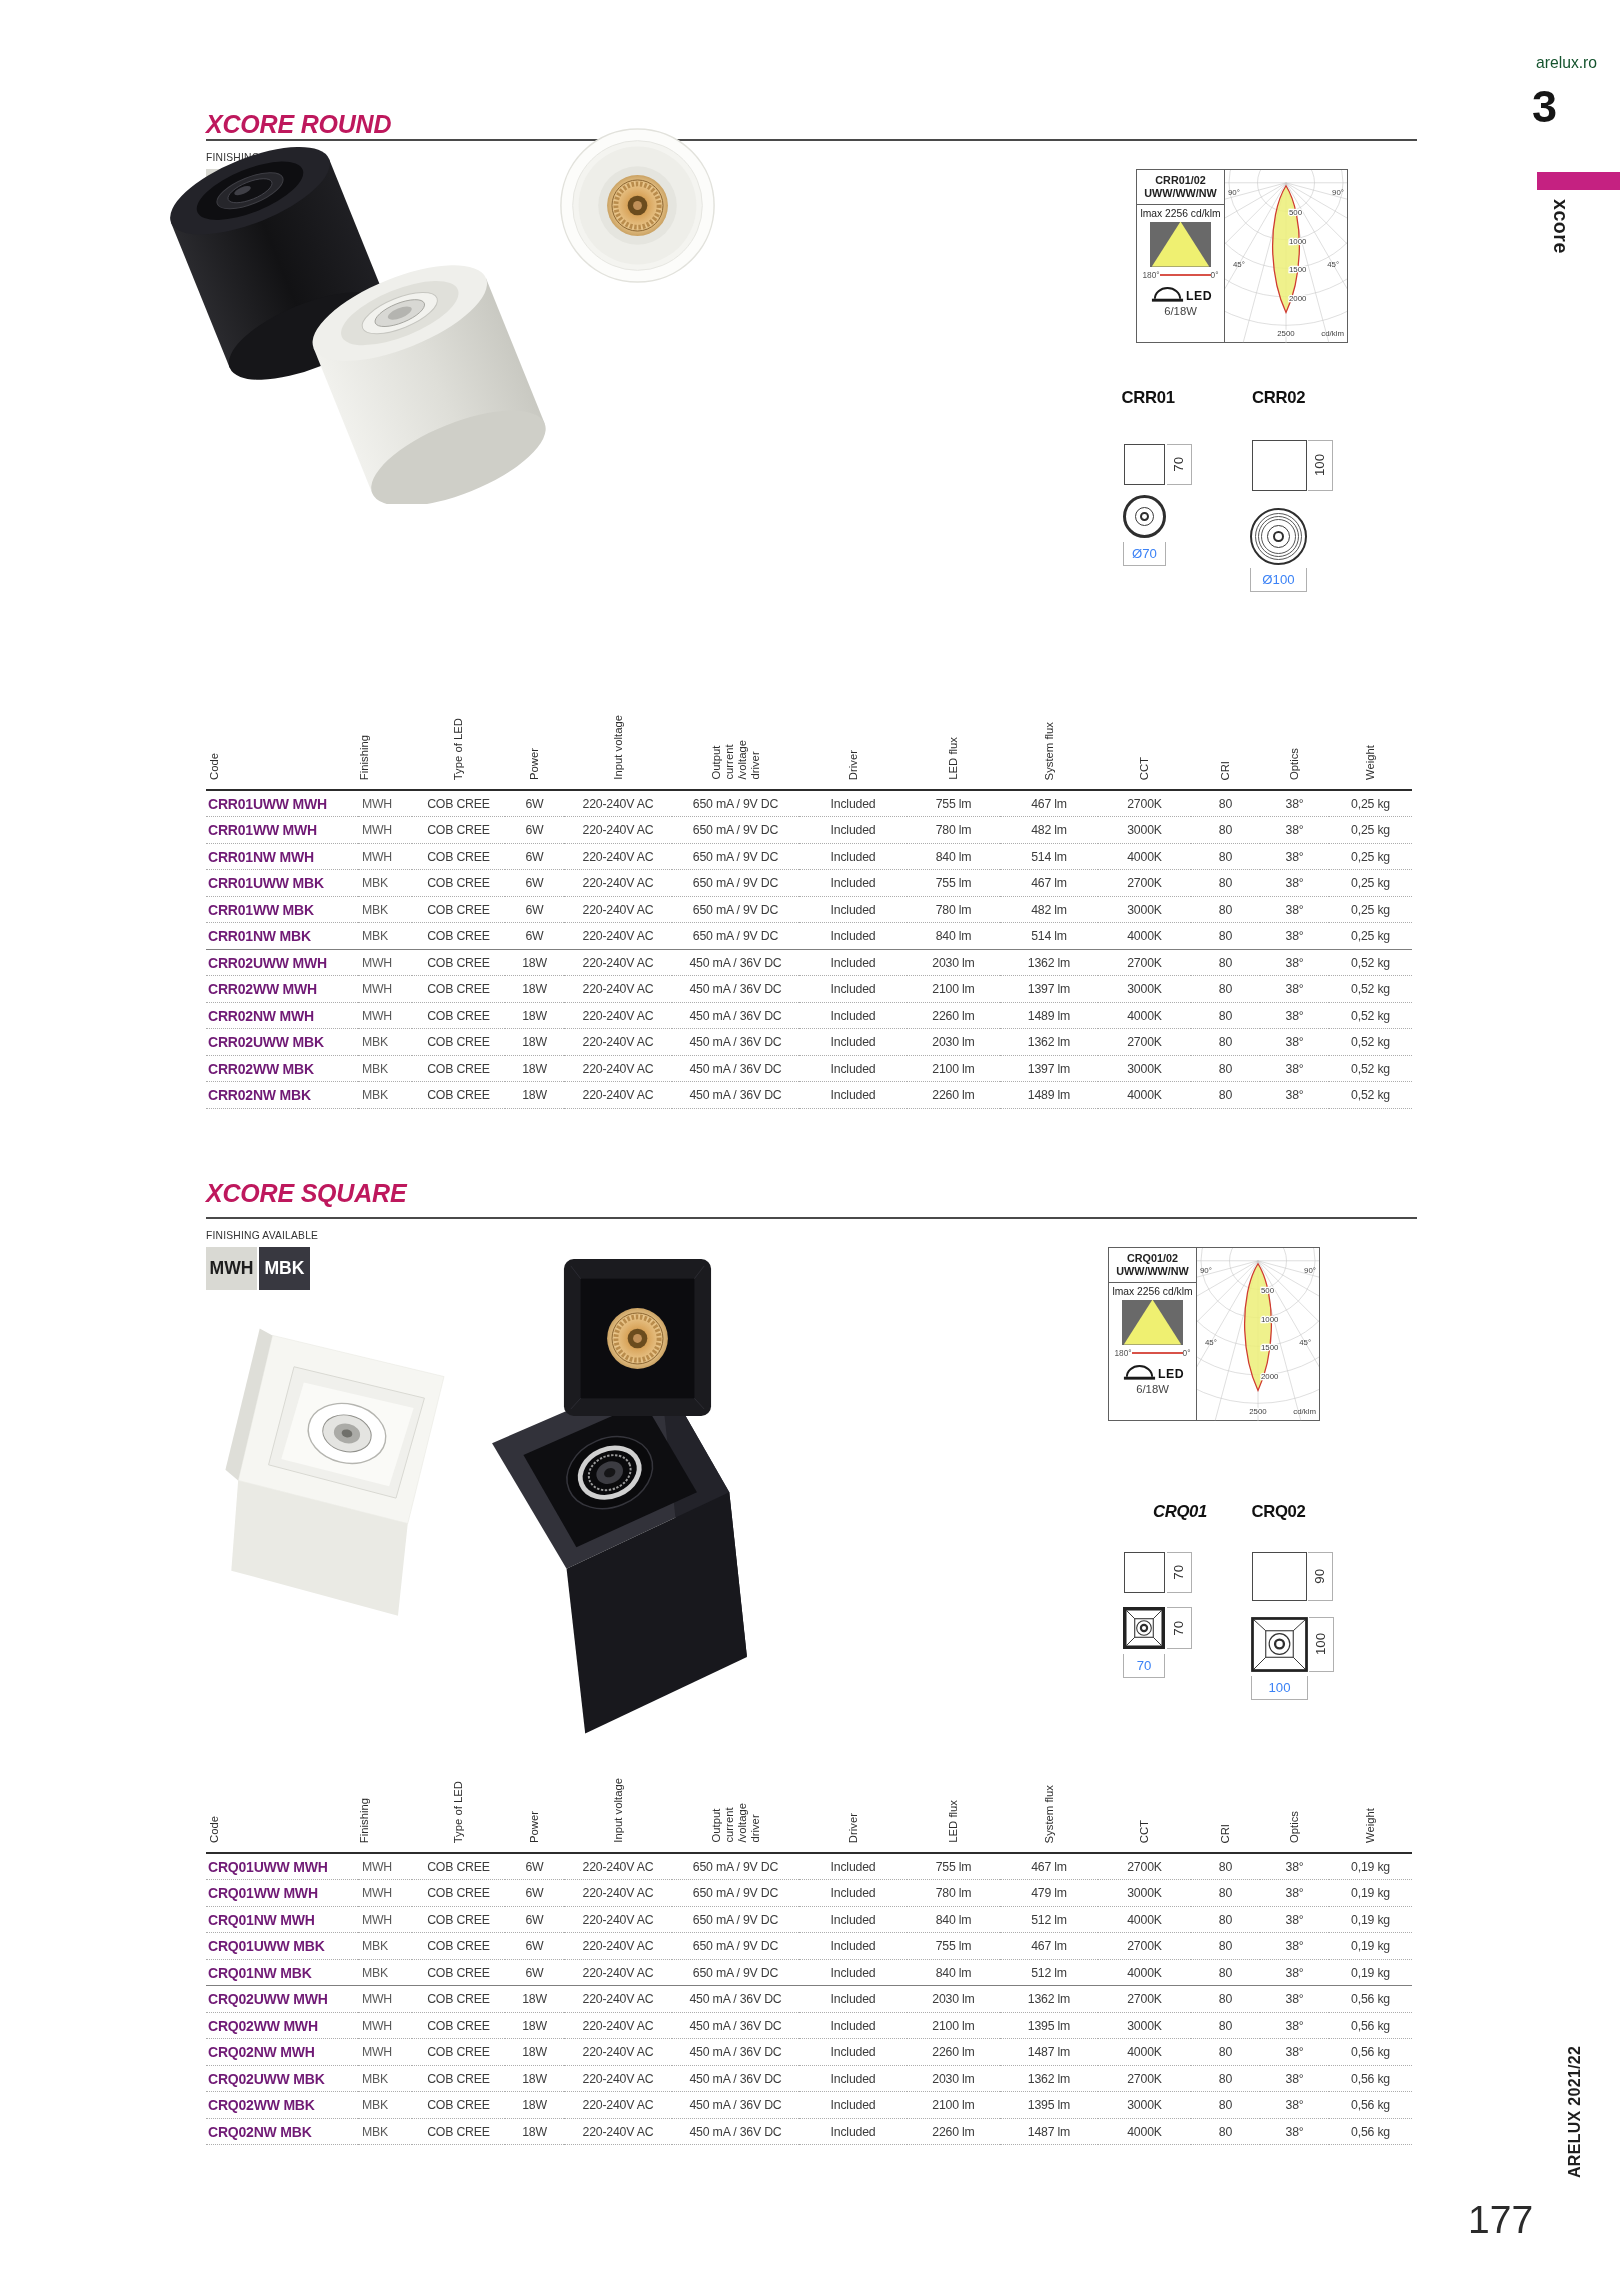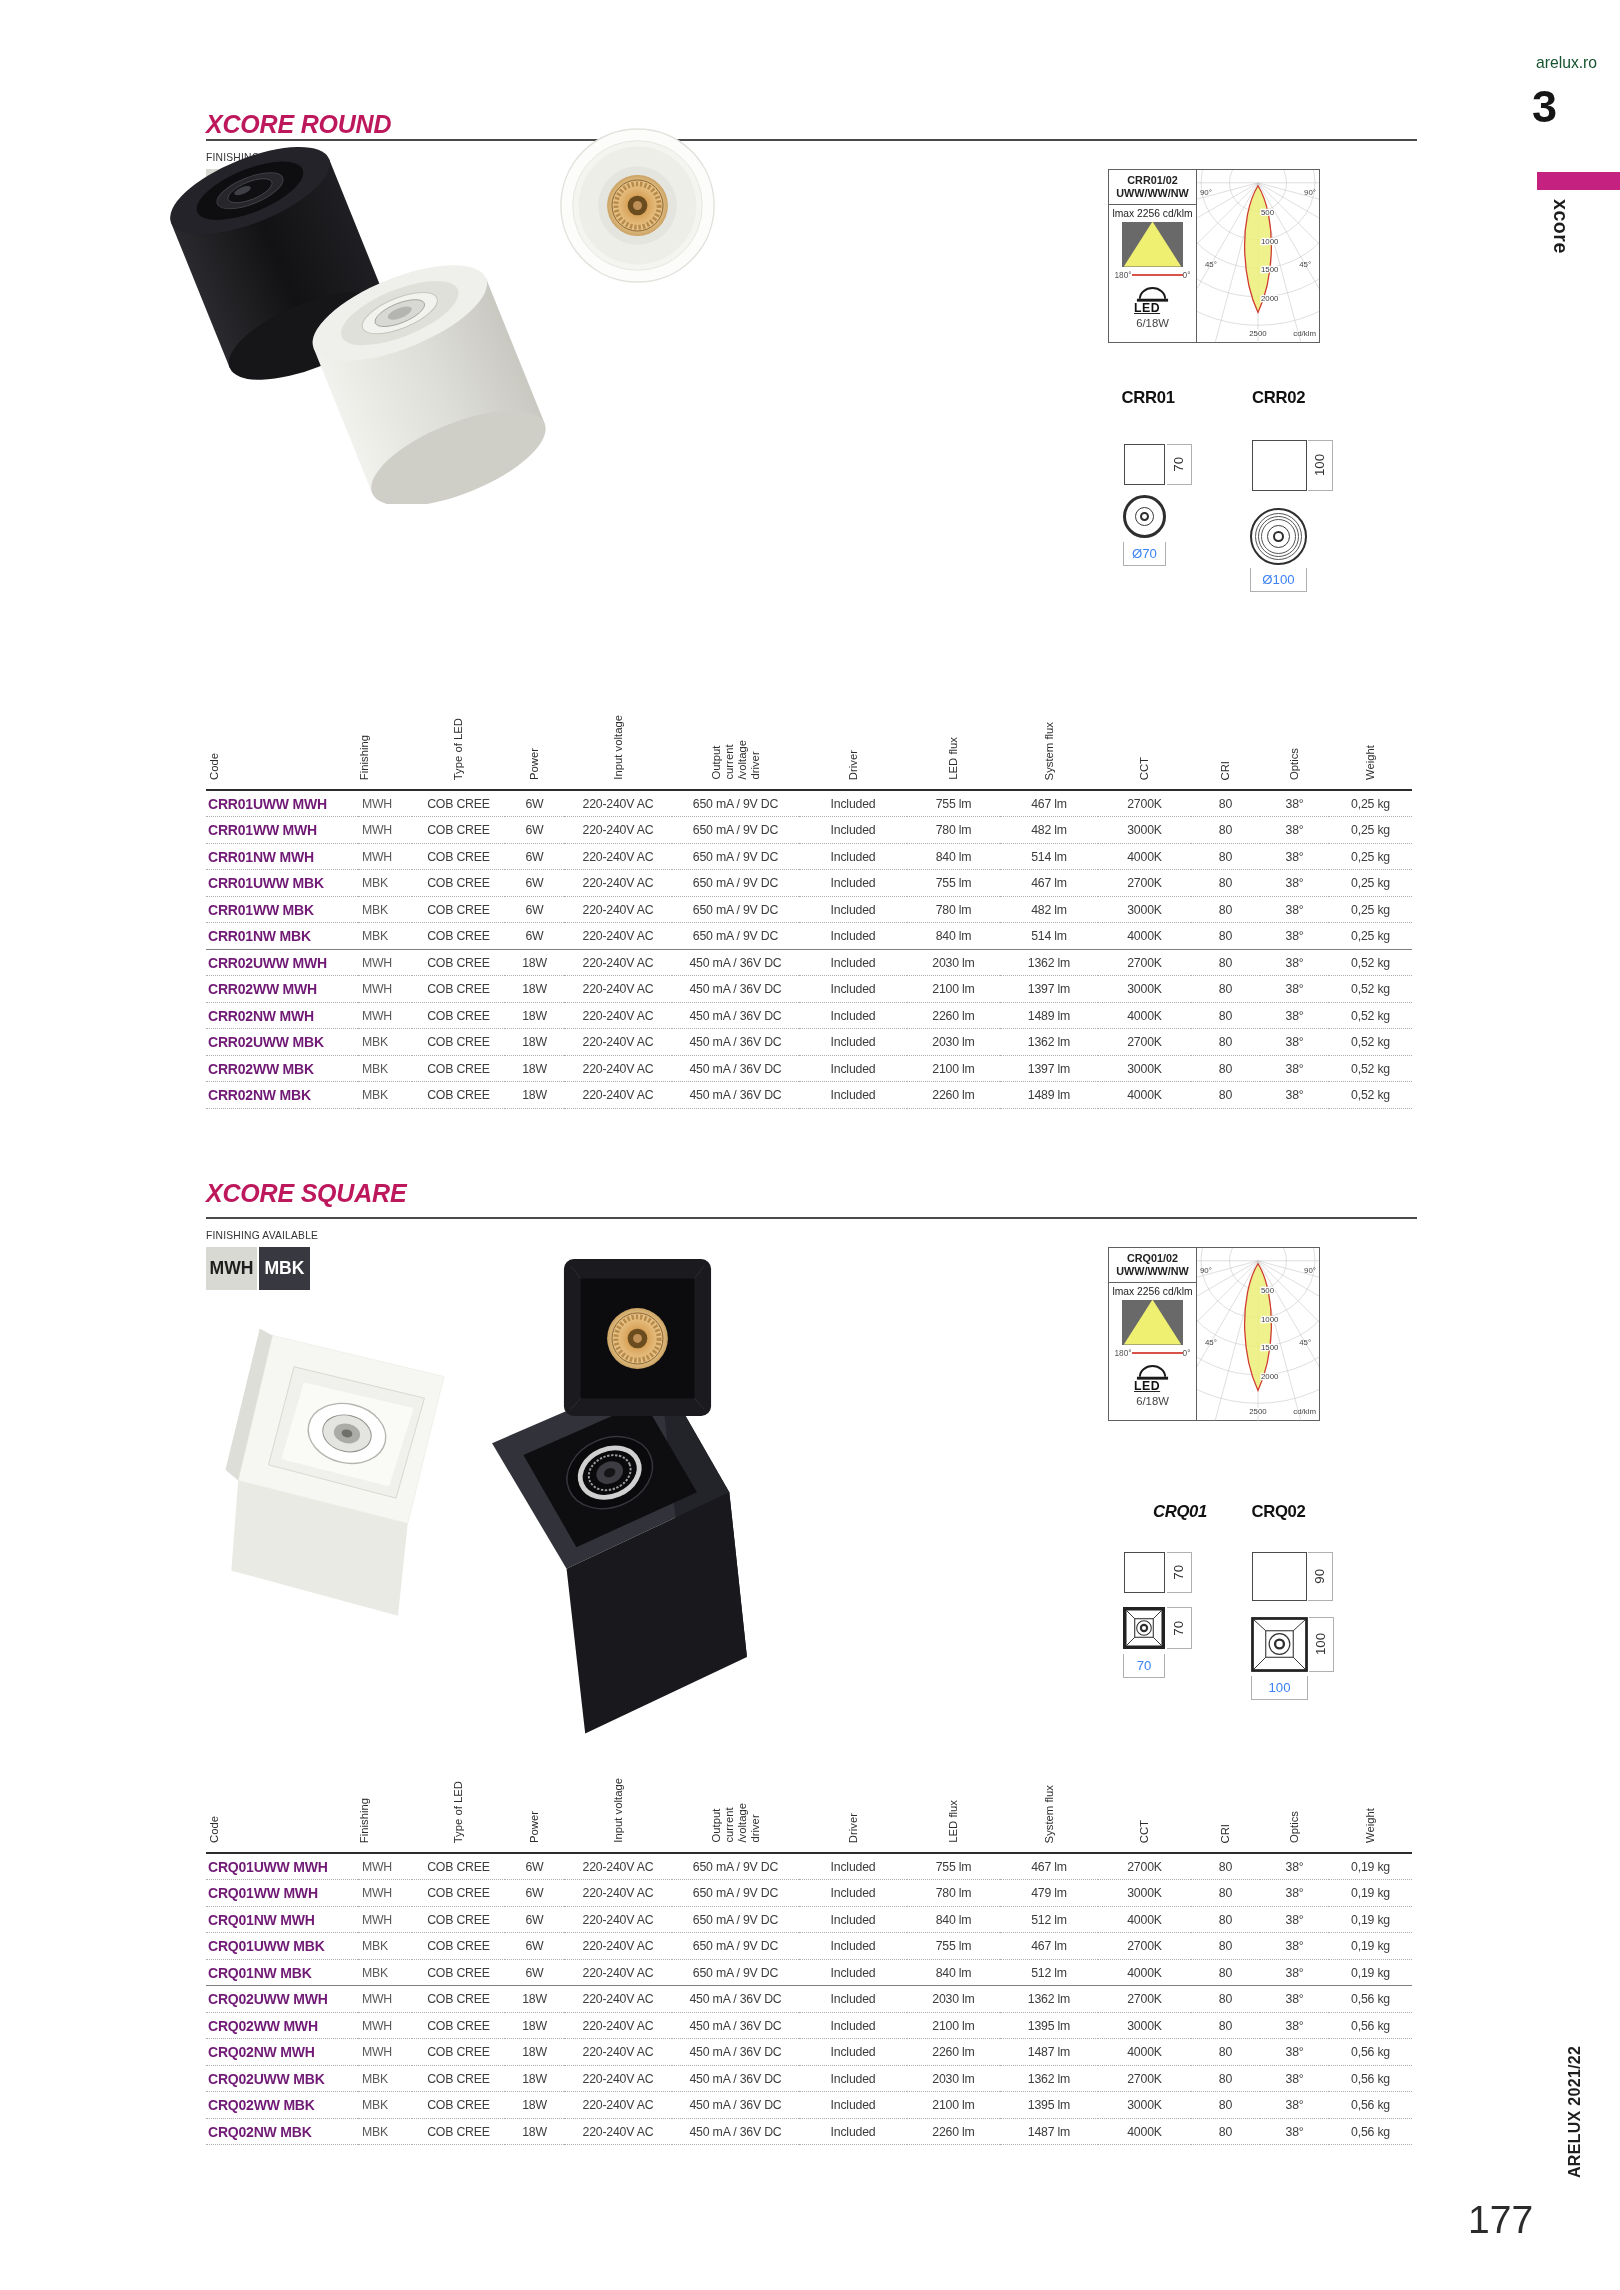--- a/index.html
+++ b/index.html
@@ -27,21 +27,21 @@
   
   .ppanel{width:212px;height:174px;border:1px solid #606060;display:flex;background:#fff;}
   .pleft{width:88px;border-right:1px solid #606060;display:flex;flex-direction:column;align-items:center;}
   .pmodels{width:100%;border-bottom:1px solid #606060;font-weight:bold;font-size:10.8px;line-height:1.25;
            text-align:center;padding:3.9px 0 2.9px;}
   .plmax{font-size:10.3px;color:#222;margin-top:2.9px;white-space:nowrap;}
   .beam{width:61px;height:45px;background:#696969;margin-top:2.9px;}
   .beam .tri{width:100%;height:100%;background:#eff071;clip-path:polygon(50% 0%,97% 100%,3% 100%);}
   .prow{display:flex;align-items:center;gap:0;width:76px;margin-top:3.9px;font-size:8.3px;color:#555;}
   .prow .redline{flex:1;height:2px;background:#d85248;}
-  .ledblock{margin-top:5.9px;display:flex;flex-direction:column;align-items:flex-start;text-decoration:underline;}
+  .ledblock{margin-top:5.9px;display:flex;flex-direction:row;align-items:flex-end;}
   .ledtxt{font-size:12.3px;font-weight:bold;letter-spacing:0.5px;margin-top:-2px;color:#111;}
   .pw{font-size:11.3px;color:#444;margin-top:2px;}
   .pright{flex:1;position:relative;}
   .pright svg{display:block;}
 
   
   .prod-name{font-size:16.7px;font-weight:bold;text-align:center;letter-spacing:-0.3px;color:#111;}
   .sqv{background:#fff;border:1.3px solid #4a4a4a;}
   .dimv{border-top:1px solid #b0b0b0;border-right:1px solid #b0b0b0;border-bottom:1px solid #b0b0b0;
         display:flex;align-items:center;justify-content:center;}
@@ -132,21 +132,21 @@
     <circle cx="84" cy="84" r="66" fill="#f4f4f0" stroke="#e6e6e0"></circle>
     <circle cx="84" cy="84" r="60" fill="#eeeee9"></circle>
     <circle cx="84" cy="84" r="40" fill="#e5e5df"></circle>
     <circle cx="84" cy="84" r="31" fill="url(#am)"></circle>
     <circle cx="84" cy="84" r="26" fill="none" stroke="#8a6430"></circle>
     <circle cx="84" cy="84" r="22" fill="none" stroke="#b98c4c" stroke-width="5" stroke-dasharray="2.6 1.8"></circle>
     <circle cx="84" cy="84" r="10" fill="#6b4c1e"></circle>
     <circle cx="84" cy="84" r="4.5" fill="#c09059"></circle>
   </svg>
 
-  <div class="abs ppanel" style="left:1108px;top:169px;">
+  <div class="abs ppanel" style="left:1136px;top:169px;">
     <div class="pleft">
       <div class="pmodels">
         <div>CRR01/02</div>
         <div>UWW/WW/NW</div>
       </div>
       <div class="plmax">lmax 2256 cd/klm</div>
       <div class="beam">
           <div class="tri"></div>
         </div>
       <div class="prow">

